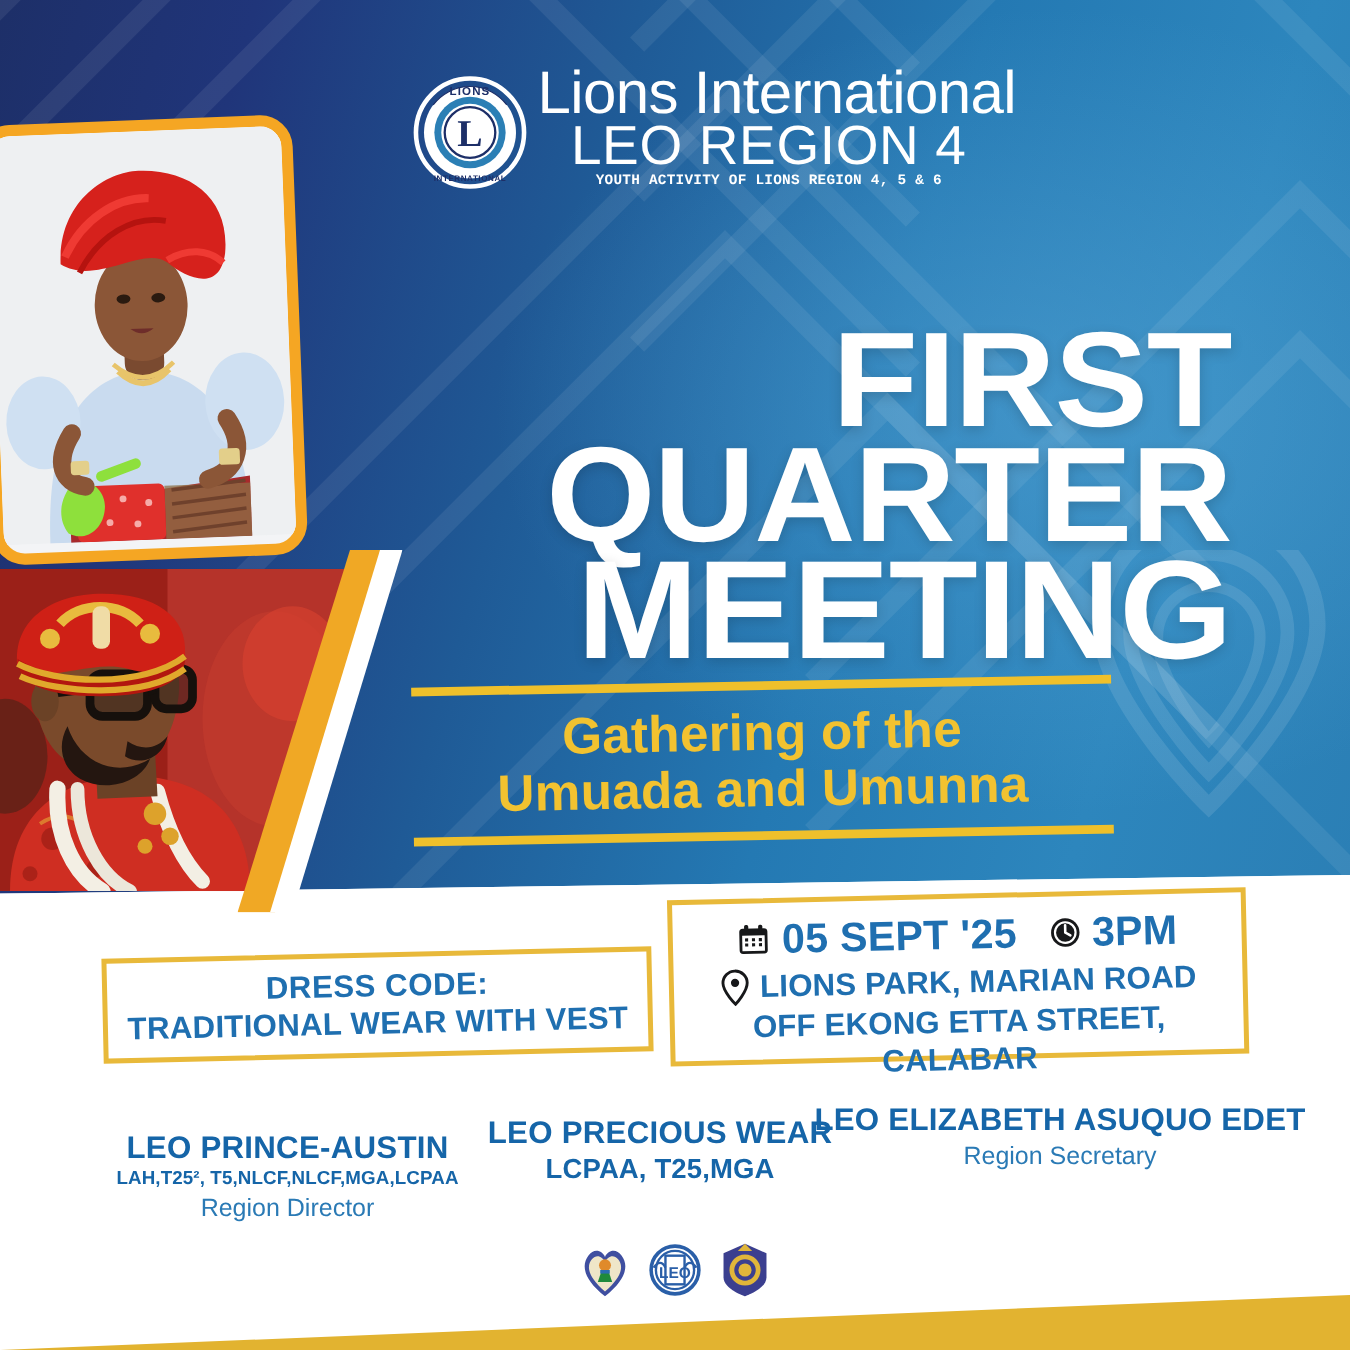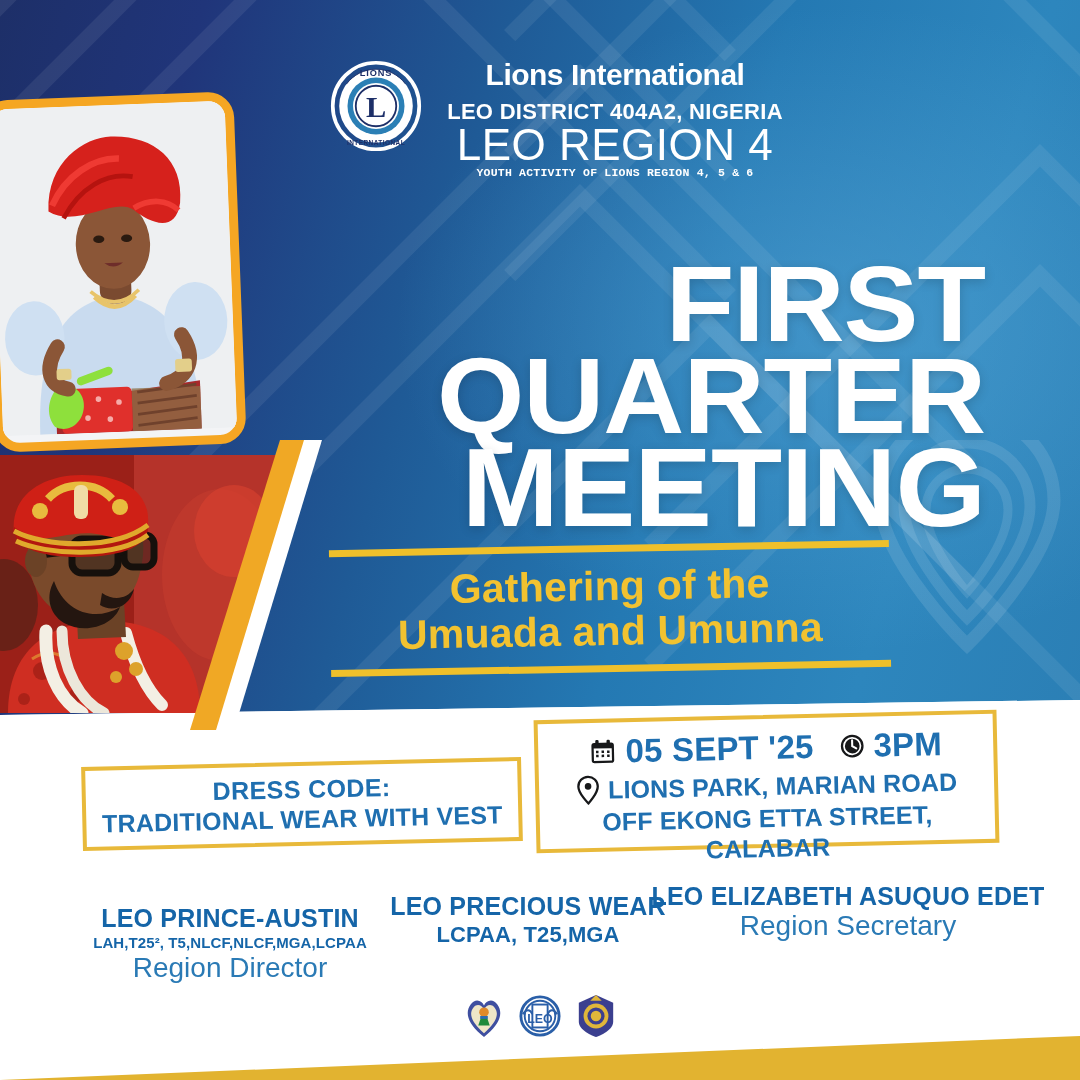--- a/index.html
+++ b/index.html
@@ -23,21 +23,21 @@
     border-left:16px solid rgba(255,255,255,.075);
     border-top:16px solid rgba(255,255,255,.075);
     transform:rotate(45deg);
   }
   .pin-motif{position:absolute;right:8px;top:440px;width:210px;height:250px;opacity:.85;}
 
   
   .header{position:absolute;left:330px;top:52px;width:470px;height:160px;}
   .lions-seal{position:absolute;left:0;top:8px;width:92px;height:92px;}
   .hdr-txt{position:absolute;left:100px;top:0;width:370px;text-align:center;color:#ffffff;}
-  .h-org{font-size:30px;font-weight:700;letter-spacing:-.5px;line-height:46px;white-space:nowrap;}
+  .h-org{font-size:48px;font-weight:400;letter-spacing:-.5px;line-height:46px;white-space:nowrap;}
   .h-dist{font-size:22px;font-weight:700;letter-spacing:.3px;line-height:28px;white-space:nowrap;}
   .h-region{font-size:44px;font-weight:400;letter-spacing:.5px;line-height:38px;white-space:nowrap;}
   .h-youth{font-size:11.5px;font-weight:700;letter-spacing:.2px;line-height:18px;white-space:nowrap;font-family:Liberation Mono, monospace;}
 
   
   .title-block{position:absolute;right:95px;top:258px;width:780px;text-align:right;}
   .t-line{
     color:#ffffff;font-weight:700;font-size:108px;line-height:92px;
     letter-spacing:-1px;
     font-family:"Liberation Sans", sans-serif;
@@ -81,21 +81,21 @@
   .ib-ven{color:#1f6fb0;font-weight:700;font-size:25px;line-height:30px;text-align:center;letter-spacing:.1px;}
   .ib-ven-row{display:flex;align-items:center;justify-content:center;gap:8px;margin-top:4px;}
 
   .ico{display:inline-block;vertical-align:middle;}
 
   
   .officers{position:absolute;left:0;top:890px;width:1080px;height:100px;}
   .off{position:absolute;text-align:center;}
   .off-name{color:#1565a8;font-weight:700;font-size:25px;line-height:29px;letter-spacing:.2px;white-space:nowrap;}
   .off-cred{color:#1565a8;font-weight:700;font-size:15px;line-height:20px;letter-spacing:.1px;white-space:nowrap;}
-  .off-role{color:#2a7ab5;font-weight:400;font-size:28px;line-height:29px;white-space:nowrap;}
+  .off-role{color:#2a7ab5;font-weight:400;font-size:20px;line-height:29px;white-space:nowrap;}
 
   
   .logos{position:absolute;left:455px;top:992px;width:170px;height:48px;
          display:flex;align-items:center;justify-content:center;gap:14px;}
   .logo-sm{width:42px;height:46px;}
 
   
   .wedge{position:absolute;left:0;bottom:0;width:1080px;height:62px;background:#e2b330;
          clip-path:polygon(0 62px,1080px 18px,1080px 62px,0 62px);}
 
@@ -161,21 +161,20 @@
         <circle cx="50" cy="50" r="31" fill="#2b7fb5"></circle>
         <circle cx="50" cy="50" r="25" fill="#ffffff"></circle>
         <circle cx="50" cy="50" r="22" fill="none" stroke="#1d2f68" stroke-width="2"></circle>
         <text x="50" y="62" text-anchor="middle" font-family="Liberation Serif, serif" font-size="33" font-weight="700" fill="#1d2f68">L</text>
         <path d="M18 26 A40 40 0 0 1 82 26" fill="none" stroke="#1d2f68" stroke-width="1"></path>
         <text x="50" y="17" text-anchor="middle" font-family="Liberation Sans, sans-serif" font-size="10" font-weight="700" fill="#1d2f68" letter-spacing="1">LIONS</text>
         <text x="50" y="92" text-anchor="middle" font-family="Liberation Sans, sans-serif" font-size="7" font-weight="700" fill="#1d2f68" letter-spacing="0.5">INTERNATIONAL</text>
       </svg>
       <div class="hdr-txt">
         <div class="h-org">Lions International</div>
-        <div class="h-dist">LEO DISTRICT 404A2, NIGERIA</div>
         <div class="h-region">LEO REGION 4</div>
         <div class="h-youth">YOUTH ACTIVITY OF LIONS REGION 4, 5 &amp; 6</div>
       </div>
     </div>
 
     <div class="title-block">
       <div class="t-line l1">FIRST</div>
       <div class="t-line l2">QUARTER</div>
       <div class="t-line l3">MEETING</div>
     </div>

